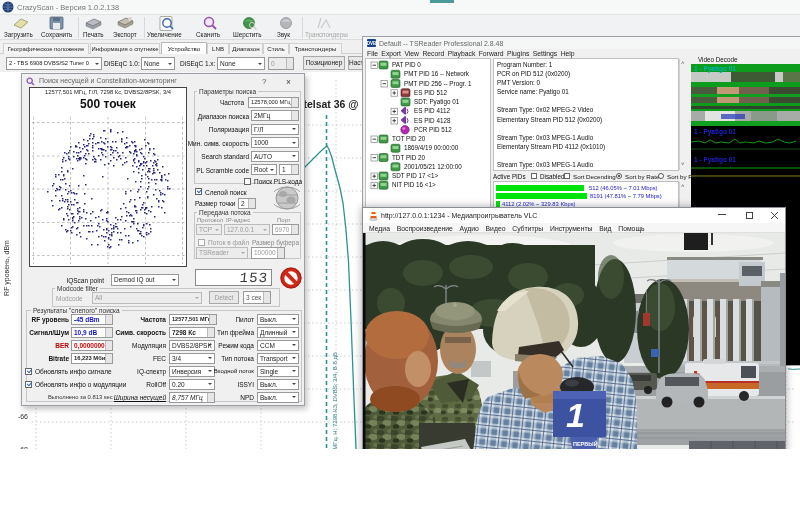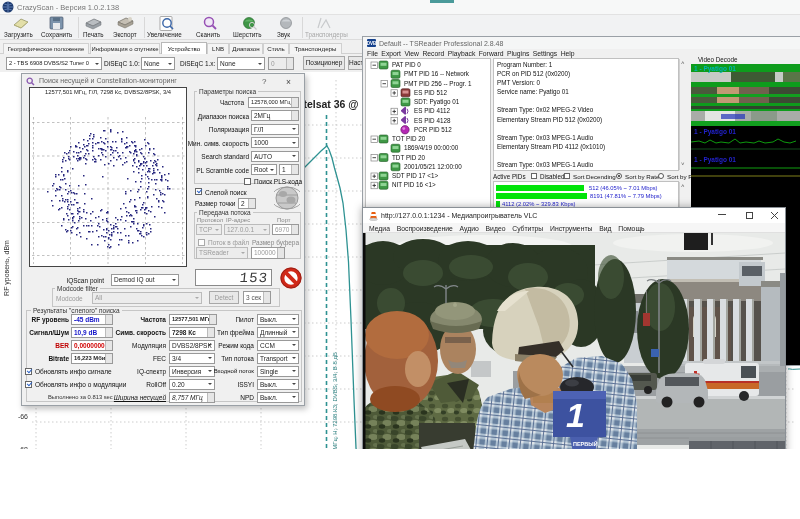--- a/index.html
+++ b/index.html
@@ -280,20 +280,21 @@
  <svg class="abs" style="left:4px;top:3px" width="9" height="9" viewBox="0 0 9 9">
         <circle cx="3.7" cy="3.7" r="2.6" fill="none" stroke="#8a5ab0" stroke-width="1.3"></circle>
         <path d="M5.7 5.7L8 8" stroke="#8a5ab0" stroke-width="1.5"></path>
       </svg>
  <div class="wtitle" style="left:17px;top:3px;color:#666">Поиск несущей и Constellation-мониторинг</div>
  <div class="abs" style="left:240px;top:3px;font-size:8px;color:#555">?</div>
  <div class="abs" style="left:264px;top:2.5px;font-size:8.5px;color:#444">×</div>
 
  <div class="abs" style="left:7px;top:13px;width:158px;height:180px;background:#fff;border:1.2px solid #444"></div>
  <div class="abs" style="left:8px;top:15px;width:156px;font-size:5.8px;color:#222;text-align:center;white-space:nowrap">12577,501 МГц, Г/Л, 7298 Кс, DVBS2/8PSK, 3/4</div>
+ <div class="abs" style="left:8px;top:23px;width:156px;font-size:12px;font-weight:bold;color:#111;text-align:center">500 точек</div>
  <svg class="abs" style="left:8px;top:14px" width="156" height="178" viewBox="29 87 156 178">
   <g stroke="#999" stroke-width="0.6" stroke-dasharray="2.5,2.5" fill="none">
   <path d="M31 121.5H184M31 155H184M31 188H184M31 221.5H184M31 254.5H184"></path>
   <path d="M32.5 116V263M69.5 116V263M107 116V263M144.5 116V263M181.5 116V263"></path>
   </g>
   <path fill="#26267e" d="M110 233h1.5v1.5h-1.5zM128 200h1.5v1.5h-1.5zM144 206h1.5v1.5h-1.5zM109 129h1.5v1.5h-1.5zM72 150h1.5v1.5h-1.5zM147 177h1.5v1.5h-1.5zM157 200h1.5v1.5h-1.5zM134 205h1.5v1.5h-1.5zM133 205h1.5v1.5h-1.5zM133 204h1.5v1.5h-1.5zM100 140h1.5v1.5h-1.5zM85 211h1.5v1.5h-1.5zM109 223h1.5v1.5h-1.5zM137 171h1.5v1.5h-1.5zM137 229h1.5v1.5h-1.5zM132 220h1.5v1.5h-1.5zM78 158h1.5v1.5h-1.5zM149 159h1.5v1.5h-1.5zM149 230h1.5v1.5h-1.5zM142 161h1.5v1.5h-1.5zM161 199h1.5v1.5h-1.5zM146 141h1.5v1.5h-1.5zM116 131h1.5v1.5h-1.5zM103 163h1.5v1.5h-1.5zM133 157h1.5v1.5h-1.5zM124 146h1.5v1.5h-1.5zM67 218h1.5v1.5h-1.5zM61 199h1.5v1.5h-1.5zM62 174h1.5v1.5h-1.5zM91 149h1.5v1.5h-1.5zM152 161h1.5v1.5h-1.5zM92 155h1.5v1.5h-1.5zM135 154h1.5v1.5h-1.5zM80 216h1.5v1.5h-1.5zM142 223h1.5v1.5h-1.5zM77 157h1.5v1.5h-1.5zM104 137h1.5v1.5h-1.5zM83 154h1.5v1.5h-1.5zM133 161h1.5v1.5h-1.5zM76 154h1.5v1.5h-1.5zM158 171h1.5v1.5h-1.5zM145 212h1.5v1.5h-1.5zM143 208h1.5v1.5h-1.5zM115 225h1.5v1.5h-1.5zM85 158h1.5v1.5h-1.5zM109 153h1.5v1.5h-1.5zM83 202h1.5v1.5h-1.5zM140 152h1.5v1.5h-1.5zM60 194h1.5v1.5h-1.5zM54 175h1.5v1.5h-1.5zM146 175h1.5v1.5h-1.5zM76 209h1.5v1.5h-1.5zM63 151h1.5v1.5h-1.5zM79 157h1.5v1.5h-1.5zM109 159h1.5v1.5h-1.5zM124 234h1.5v1.5h-1.5zM87 142h1.5v1.5h-1.5zM104 235h1.5v1.5h-1.5zM137 160h1.5v1.5h-1.5zM147 181h1.5v1.5h-1.5zM118 238h1.5v1.5h-1.5zM105 211h1.5v1.5h-1.5zM120 238h1.5v1.5h-1.5zM66 205h1.5v1.5h-1.5zM109 145h1.5v1.5h-1.5zM135 165h1.5v1.5h-1.5zM120 215h1.5v1.5h-1.5zM139 151h1.5v1.5h-1.5zM125 210h1.5v1.5h-1.5zM143 208h1.5v1.5h-1.5zM137 159h1.5v1.5h-1.5zM71 219h1.5v1.5h-1.5zM121 151h1.5v1.5h-1.5zM73 198h1.5v1.5h-1.5zM75 192h1.5v1.5h-1.5zM77 210h1.5v1.5h-1.5zM106 210h1.5v1.5h-1.5zM76 212h1.5v1.5h-1.5zM143 138h1.5v1.5h-1.5zM91 210h1.5v1.5h-1.5zM131 220h1.5v1.5h-1.5zM127 234h1.5v1.5h-1.5zM71 212h1.5v1.5h-1.5zM62 218h1.5v1.5h-1.5zM64 159h1.5v1.5h-1.5zM86 144h1.5v1.5h-1.5zM160 174h1.5v1.5h-1.5zM127 241h1.5v1.5h-1.5zM144 207h1.5v1.5h-1.5zM78 231h1.5v1.5h-1.5zM76 201h1.5v1.5h-1.5zM144 161h1.5v1.5h-1.5zM112 227h1.5v1.5h-1.5zM75 151h1.5v1.5h-1.5zM149 210h1.5v1.5h-1.5zM66 198h1.5v1.5h-1.5zM115 146h1.5v1.5h-1.5zM72 191h1.5v1.5h-1.5zM103 239h1.5v1.5h-1.5zM69 229h1.5v1.5h-1.5zM101 175h1.5v1.5h-1.5zM139 185h1.5v1.5h-1.5zM148 147h1.5v1.5h-1.5zM101 153h1.5v1.5h-1.5zM150 178h1.5v1.5h-1.5zM62 217h1.5v1.5h-1.5zM88 137h1.5v1.5h-1.5zM64 188h1.5v1.5h-1.5zM109 130h1.5v1.5h-1.5zM85 224h1.5v1.5h-1.5zM69 189h1.5v1.5h-1.5zM155 178h1.5v1.5h-1.5zM58 199h1.5v1.5h-1.5zM95 229h1.5v1.5h-1.5zM64 228h1.5v1.5h-1.5zM130 214h1.5v1.5h-1.5zM75 227h1.5v1.5h-1.5zM123 142h1.5v1.5h-1.5zM67 203h1.5v1.5h-1.5zM91 146h1.5v1.5h-1.5zM154 163h1.5v1.5h-1.5zM93 157h1.5v1.5h-1.5zM71 216h1.5v1.5h-1.5zM153 215h1.5v1.5h-1.5zM140 177h1.5v1.5h-1.5zM154 182h1.5v1.5h-1.5zM153 153h1.5v1.5h-1.5zM54 194h1.5v1.5h-1.5zM134 148h1.5v1.5h-1.5zM140 174h1.5v1.5h-1.5zM59 186h1.5v1.5h-1.5zM142 201h1.5v1.5h-1.5zM66 192h1.5v1.5h-1.5zM135 153h1.5v1.5h-1.5zM146 170h1.5v1.5h-1.5zM151 164h1.5v1.5h-1.5zM65 230h1.5v1.5h-1.5zM144 144h1.5v1.5h-1.5zM148 167h1.5v1.5h-1.5zM138 232h1.5v1.5h-1.5zM142 223h1.5v1.5h-1.5zM97 154h1.5v1.5h-1.5zM138 148h1.5v1.5h-1.5zM94 158h1.5v1.5h-1.5zM116 151h1.5v1.5h-1.5zM91 141h1.5v1.5h-1.5zM97 147h1.5v1.5h-1.5zM97 222h1.5v1.5h-1.5zM61 158h1.5v1.5h-1.5zM107 162h1.5v1.5h-1.5zM145 190h1.5v1.5h-1.5zM107 229h1.5v1.5h-1.5zM85 144h1.5v1.5h-1.5zM92 133h1.5v1.5h-1.5zM138 196h1.5v1.5h-1.5zM63 200h1.5v1.5h-1.5zM161 165h1.5v1.5h-1.5zM100 147h1.5v1.5h-1.5zM160 178h1.5v1.5h-1.5zM70 231h1.5v1.5h-1.5zM110 227h1.5v1.5h-1.5zM128 150h1.5v1.5h-1.5zM131 141h1.5v1.5h-1.5zM110 234h1.5v1.5h-1.5zM68 184h1.5v1.5h-1.5zM89 132h1.5v1.5h-1.5zM58 188h1.5v1.5h-1.5zM77 141h1.5v1.5h-1.5zM51 204h1.5v1.5h-1.5zM134 145h1.5v1.5h-1.5zM160 176h1.5v1.5h-1.5zM125 136h1.5v1.5h-1.5zM54 189h1.5v1.5h-1.5zM154 160h1.5v1.5h-1.5zM109 245h1.5v1.5h-1.5zM91 137h1.5v1.5h-1.5zM147 209h1.5v1.5h-1.5zM147 185h1.5v1.5h-1.5zM73 192h1.5v1.5h-1.5zM143 211h1.5v1.5h-1.5zM76 226h1.5v1.5h-1.5zM132 159h1.5v1.5h-1.5zM82 174h1.5v1.5h-1.5zM77 219h1.5v1.5h-1.5zM59 178h1.5v1.5h-1.5zM75 145h1.5v1.5h-1.5zM77 151h1.5v1.5h-1.5zM110 148h1.5v1.5h-1.5zM63 177h1.5v1.5h-1.5zM89 219h1.5v1.5h-1.5zM66 200h1.5v1.5h-1.5zM134 180h1.5v1.5h-1.5zM156 168h1.5v1.5h-1.5zM66 229h1.5v1.5h-1.5zM158 189h1.5v1.5h-1.5zM85 237h1.5v1.5h-1.5zM130 220h1.5v1.5h-1.5zM152 167h1.5v1.5h-1.5zM85 148h1.5v1.5h-1.5zM148 223h1.5v1.5h-1.5zM145 222h1.5v1.5h-1.5zM56 188h1.5v1.5h-1.5zM133 144h1.5v1.5h-1.5zM93 160h1.5v1.5h-1.5zM126 145h1.5v1.5h-1.5zM125 141h1.5v1.5h-1.5zM105 231h1.5v1.5h-1.5zM140 162h1.5v1.5h-1.5zM67 151h1.5v1.5h-1.5zM84 152h1.5v1.5h-1.5zM62 156h1.5v1.5h-1.5zM96 243h1.5v1.5h-1.5zM120 137h1.5v1.5h-1.5zM122 202h1.5v1.5h-1.5zM136 190h1.5v1.5h-1.5zM112 149h1.5v1.5h-1.5zM68 158h1.5v1.5h-1.5zM91 144h1.5v1.5h-1.5zM139 180h1.5v1.5h-1.5zM109 128h1.5v1.5h-1.5zM124 190h1.5v1.5h-1.5zM136 239h1.5v1.5h-1.5zM124 156h1.5v1.5h-1.5zM132 152h1.5v1.5h-1.5zM96 224h1.5v1.5h-1.5zM68 149h1.5v1.5h-1.5zM107 237h1.5v1.5h-1.5zM71 167h1.5v1.5h-1.5zM51 184h1.5v1.5h-1.5zM124 192h1.5v1.5h-1.5zM139 162h1.5v1.5h-1.5zM81 147h1.5v1.5h-1.5zM94 216h1.5v1.5h-1.5zM163 211h1.5v1.5h-1.5zM77 184h1.5v1.5h-1.5zM69 145h1.5v1.5h-1.5zM72 215h1.5v1.5h-1.5zM153 159h1.5v1.5h-1.5zM60 170h1.5v1.5h-1.5zM142 164h1.5v1.5h-1.5zM106 145h1.5v1.5h-1.5zM112 224h1.5v1.5h-1.5zM82 143h1.5v1.5h-1.5zM166 179h1.5v1.5h-1.5zM128 144h1.5v1.5h-1.5zM84 157h1.5v1.5h-1.5zM58 207h1.5v1.5h-1.5zM129 213h1.5v1.5h-1.5zM61 197h1.5v1.5h-1.5zM109 129h1.5v1.5h-1.5zM97 235h1.5v1.5h-1.5zM139 230h1.5v1.5h-1.5zM160 175h1.5v1.5h-1.5zM105 228h1.5v1.5h-1.5zM94 216h1.5v1.5h-1.5zM114 216h1.5v1.5h-1.5zM88 230h1.5v1.5h-1.5zM99 136h1.5v1.5h-1.5zM110 231h1.5v1.5h-1.5zM162 200h1.5v1.5h-1.5zM155 197h1.5v1.5h-1.5zM67 190h1.5v1.5h-1.5zM100 148h1.5v1.5h-1.5zM163 173h1.5v1.5h-1.5zM148 148h1.5v1.5h-1.5zM157 205h1.5v1.5h-1.5zM132 170h1.5v1.5h-1.5zM108 246h1.5v1.5h-1.5zM52 182h1.5v1.5h-1.5zM99 158h1.5v1.5h-1.5zM123 227h1.5v1.5h-1.5zM127 239h1.5v1.5h-1.5zM145 164h1.5v1.5h-1.5zM65 212h1.5v1.5h-1.5zM136 229h1.5v1.5h-1.5zM132 217h1.5v1.5h-1.5zM147 151h1.5v1.5h-1.5zM67 155h1.5v1.5h-1.5zM83 192h1.5v1.5h-1.5zM54 173h1.5v1.5h-1.5zM86 149h1.5v1.5h-1.5zM149 227h1.5v1.5h-1.5zM104 149h1.5v1.5h-1.5zM101 218h1.5v1.5h-1.5zM99 209h1.5v1.5h-1.5zM75 201h1.5v1.5h-1.5zM155 164h1.5v1.5h-1.5zM106 140h1.5v1.5h-1.5zM112 164h1.5v1.5h-1.5zM78 217h1.5v1.5h-1.5zM76 159h1.5v1.5h-1.5zM117 155h1.5v1.5h-1.5zM134 149h1.5v1.5h-1.5zM94 142h1.5v1.5h-1.5zM133 198h1.5v1.5h-1.5zM70 212h1.5v1.5h-1.5zM84 162h1.5v1.5h-1.5zM133 149h1.5v1.5h-1.5zM140 206h1.5v1.5h-1.5zM145 231h1.5v1.5h-1.5zM136 222h1.5v1.5h-1.5zM109 148h1.5v1.5h-1.5zM90 197h1.5v1.5h-1.5zM72 191h1.5v1.5h-1.5zM147 142h1.5v1.5h-1.5zM132 222h1.5v1.5h-1.5zM66 170h1.5v1.5h-1.5zM100 151h1.5v1.5h-1.5zM100 208h1.5v1.5h-1.5zM152 152h1.5v1.5h-1.5zM66 214h1.5v1.5h-1.5zM67 157h1.5v1.5h-1.5zM121 130h1.5v1.5h-1.5zM125 160h1.5v1.5h-1.5zM137 188h1.5v1.5h-1.5zM59 178h1.5v1.5h-1.5zM119 231h1.5v1.5h-1.5zM105 227h1.5v1.5h-1.5zM163 193h1.5v1.5h-1.5zM129 225h1.5v1.5h-1.5zM65 152h1.5v1.5h-1.5zM117 243h1.5v1.5h-1.5zM82 208h1.5v1.5h-1.5zM71 217h1.5v1.5h-1.5zM119 157h1.5v1.5h-1.5zM69 200h1.5v1.5h-1.5zM79 150h1.5v1.5h-1.5zM72 155h1.5v1.5h-1.5zM60 166h1.5v1.5h-1.5zM111 151h1.5v1.5h-1.5zM153 178h1.5v1.5h-1.5zM134 209h1.5v1.5h-1.5zM70 203h1.5v1.5h-1.5zM66 207h1.5v1.5h-1.5zM166 187h1.5v1.5h-1.5zM106 245h1.5v1.5h-1.5zM64 182h1.5v1.5h-1.5zM109 238h1.5v1.5h-1.5zM155 162h1.5v1.5h-1.5zM139 208h1.5v1.5h-1.5zM118 154h1.5v1.5h-1.5zM159 178h1.5v1.5h-1.5zM131 241h1.5v1.5h-1.5zM156 158h1.5v1.5h-1.5zM160 179h1.5v1.5h-1.5zM123 161h1.5v1.5h-1.5zM132 158h1.5v1.5h-1.5zM57 173h1.5v1.5h-1.5zM71 225h1.5v1.5h-1.5zM90 224h1.5v1.5h-1.5zM74 144h1.5v1.5h-1.5zM140 234h1.5v1.5h-1.5zM87 224h1.5v1.5h-1.5zM60 206h1.5v1.5h-1.5zM57 208h1.5v1.5h-1.5zM99 147h1.5v1.5h-1.5zM133 140h1.5v1.5h-1.5zM154 188h1.5v1.5h-1.5zM104 155h1.5v1.5h-1.5zM89 212h1.5v1.5h-1.5zM82 156h1.5v1.5h-1.5zM135 209h1.5v1.5h-1.5zM142 224h1.5v1.5h-1.5zM112 230h1.5v1.5h-1.5zM115 158h1.5v1.5h-1.5zM142 160h1.5v1.5h-1.5zM160 174h1.5v1.5h-1.5zM146 195h1.5v1.5h-1.5zM148 170h1.5v1.5h-1.5zM128 214h1.5v1.5h-1.5zM125 146h1.5v1.5h-1.5zM84 183h1.5v1.5h-1.5zM97 215h1.5v1.5h-1.5zM87 152h1.5v1.5h-1.5zM164 178h1.5v1.5h-1.5zM78 157h1.5v1.5h-1.5zM103 129h1.5v1.5h-1.5zM102 148h1.5v1.5h-1.5zM150 205h1.5v1.5h-1.5zM119 218h1.5v1.5h-1.5zM127 211h1.5v1.5h-1.5zM97 141h1.5v1.5h-1.5zM105 219h1.5v1.5h-1.5zM112 226h1.5v1.5h-1.5zM94 160h1.5v1.5h-1.5zM50 199h1.5v1.5h-1.5zM130 140h1.5v1.5h-1.5zM74 145h1.5v1.5h-1.5zM119 207h1.5v1.5h-1.5zM141 226h1.5v1.5h-1.5zM152 171h1.5v1.5h-1.5zM124 206h1.5v1.5h-1.5zM129 151h1.5v1.5h-1.5zM120 138h1.5v1.5h-1.5zM129 198h1.5v1.5h-1.5zM134 144h1.5v1.5h-1.5zM147 169h1.5v1.5h-1.5zM102 141h1.5v1.5h-1.5zM129 189h1.5v1.5h-1.5zM108 233h1.5v1.5h-1.5zM161 192h1.5v1.5h-1.5zM121 163h1.5v1.5h-1.5zM125 145h1.5v1.5h-1.5zM75 157h1.5v1.5h-1.5zM79 156h1.5v1.5h-1.5zM87 230h1.5v1.5h-1.5zM82 138h1.5v1.5h-1.5zM70 226h1.5v1.5h-1.5zM145 190h1.5v1.5h-1.5zM76 207h1.5v1.5h-1.5zM82 210h1.5v1.5h-1.5zM66 169h1.5v1.5h-1.5zM141 206h1.5v1.5h-1.5zM78 206h1.5v1.5h-1.5zM103 142h1.5v1.5h-1.5zM131 164h1.5v1.5h-1.5zM137 167h1.5v1.5h-1.5zM116 218h1.5v1.5h-1.5zM147 232h1.5v1.5h-1.5zM100 234h1.5v1.5h-1.5zM124 219h1.5v1.5h-1.5zM105 217h1.5v1.5h-1.5zM58 185h1.5v1.5h-1.5zM151 172h1.5v1.5h-1.5zM112 156h1.5v1.5h-1.5zM139 232h1.5v1.5h-1.5zM106 220h1.5v1.5h-1.5zM142 155h1.5v1.5h-1.5zM159 193h1.5v1.5h-1.5zM116 231h1.5v1.5h-1.5zM152 169h1.5v1.5h-1.5zM98 225h1.5v1.5h-1.5zM88 134h1.5v1.5h-1.5zM126 177h1.5v1.5h-1.5zM152 193h1.5v1.5h-1.5zM135 211h1.5v1.5h-1.5zM138 164h1.5v1.5h-1.5zM101 148h1.5v1.5h-1.5zM90 243h1.5v1.5h-1.5zM114 222h1.5v1.5h-1.5zM144 173h1.5v1.5h-1.5zM46 190h1.5v1.5h-1.5zM91 158h1.5v1.5h-1.5zM114 225h1.5v1.5h-1.5zM79 235h1.5v1.5h-1.5zM78 210h1.5v1.5h-1.5zM55 187h1.5v1.5h-1.5zM111 140h1.5v1.5h-1.5zM116 227h1.5v1.5h-1.5zM86 139h1.5v1.5h-1.5zM145 206h1.5v1.5h-1.5zM73 221h1.5v1.5h-1.5zM72 203h1.5v1.5h-1.5zM102 141h1.5v1.5h-1.5zM114 140h1.5v1.5h-1.5zM152 147h1.5v1.5h-1.5zM133 150h1.5v1.5h-1.5zM142 235h1.5v1.5h-1.5zM61 160h1.5v1.5h-1.5zM146 196h1.5v1.5h-1.5zM78 215h1.5v1.5h-1.5zM146 187h1.5v1.5h-1.5zM157 199h1.5v1.5h-1.5zM64 198h1.5v1.5h-1.5zM153 171h1.5v1.5h-1.5zM106 211h1.5v1.5h-1.5zM68 208h1.5v1.5h-1.5zM141 168h1.5v1.5h-1.5zM125 214h1.5v1.5h-1.5zM92 135h1.5v1.5h-1.5zM145 233h1.5v1.5h-1.5zM140 147h1.5v1.5h-1.5zM75 233h1.5v1.5h-1.5zM160 206h1.5v1.5h-1.5zM166 185h1.5v1.5h-1.5zM110 146h1.5v1.5h-1.5zM168 187h1.5v1.5h-1.5zM135 150h1.5v1.5h-1.5zM70 191h1.5v1.5h-1.5zM145 160h1.5v1.5h-1.5zM129 189h1.5v1.5h-1.5zM135 227h1.5v1.5h-1.5zM141 203h1.5v1.5h-1.5zM114 149h1.5v1.5h-1.5zM147 167h1.5v1.5h-1.5zM78 156h1.5v1.5h-1.5zM78 146h1.5v1.5h-1.5zM139 163h1.5v1.5h-1.5zM102 228h1.5v1.5h-1.5zM91 230h1.5v1.5h-1.5zM107 236h1.5v1.5h-1.5zM167 172h1.5v1.5h-1.5zM83 145h1.5v1.5h-1.5zM62 173h1.5v1.5h-1.5zM60 224h1.5v1.5h-1.5zM107 243h1.5v1.5h-1.5zM159 191h1.5v1.5h-1.5zM82 224h1.5v1.5h-1.5zM61 178h1.5v1.5h-1.5zM120 140h1.5v1.5h-1.5zM102 235h1.5v1.5h-1.5zM96 141h1.5v1.5h-1.5zM143 157h1.5v1.5h-1.5zM84 217h1.5v1.5h-1.5zM102 129h1.5v1.5h-1.5z"></path>
  </svg>
 
  <div class="gb" style="left:172px;top:17px;width:107px;height:93px"></div>
  <div class="gbl" style="left:175px;top:13.5px">Параметры поиска</div>

